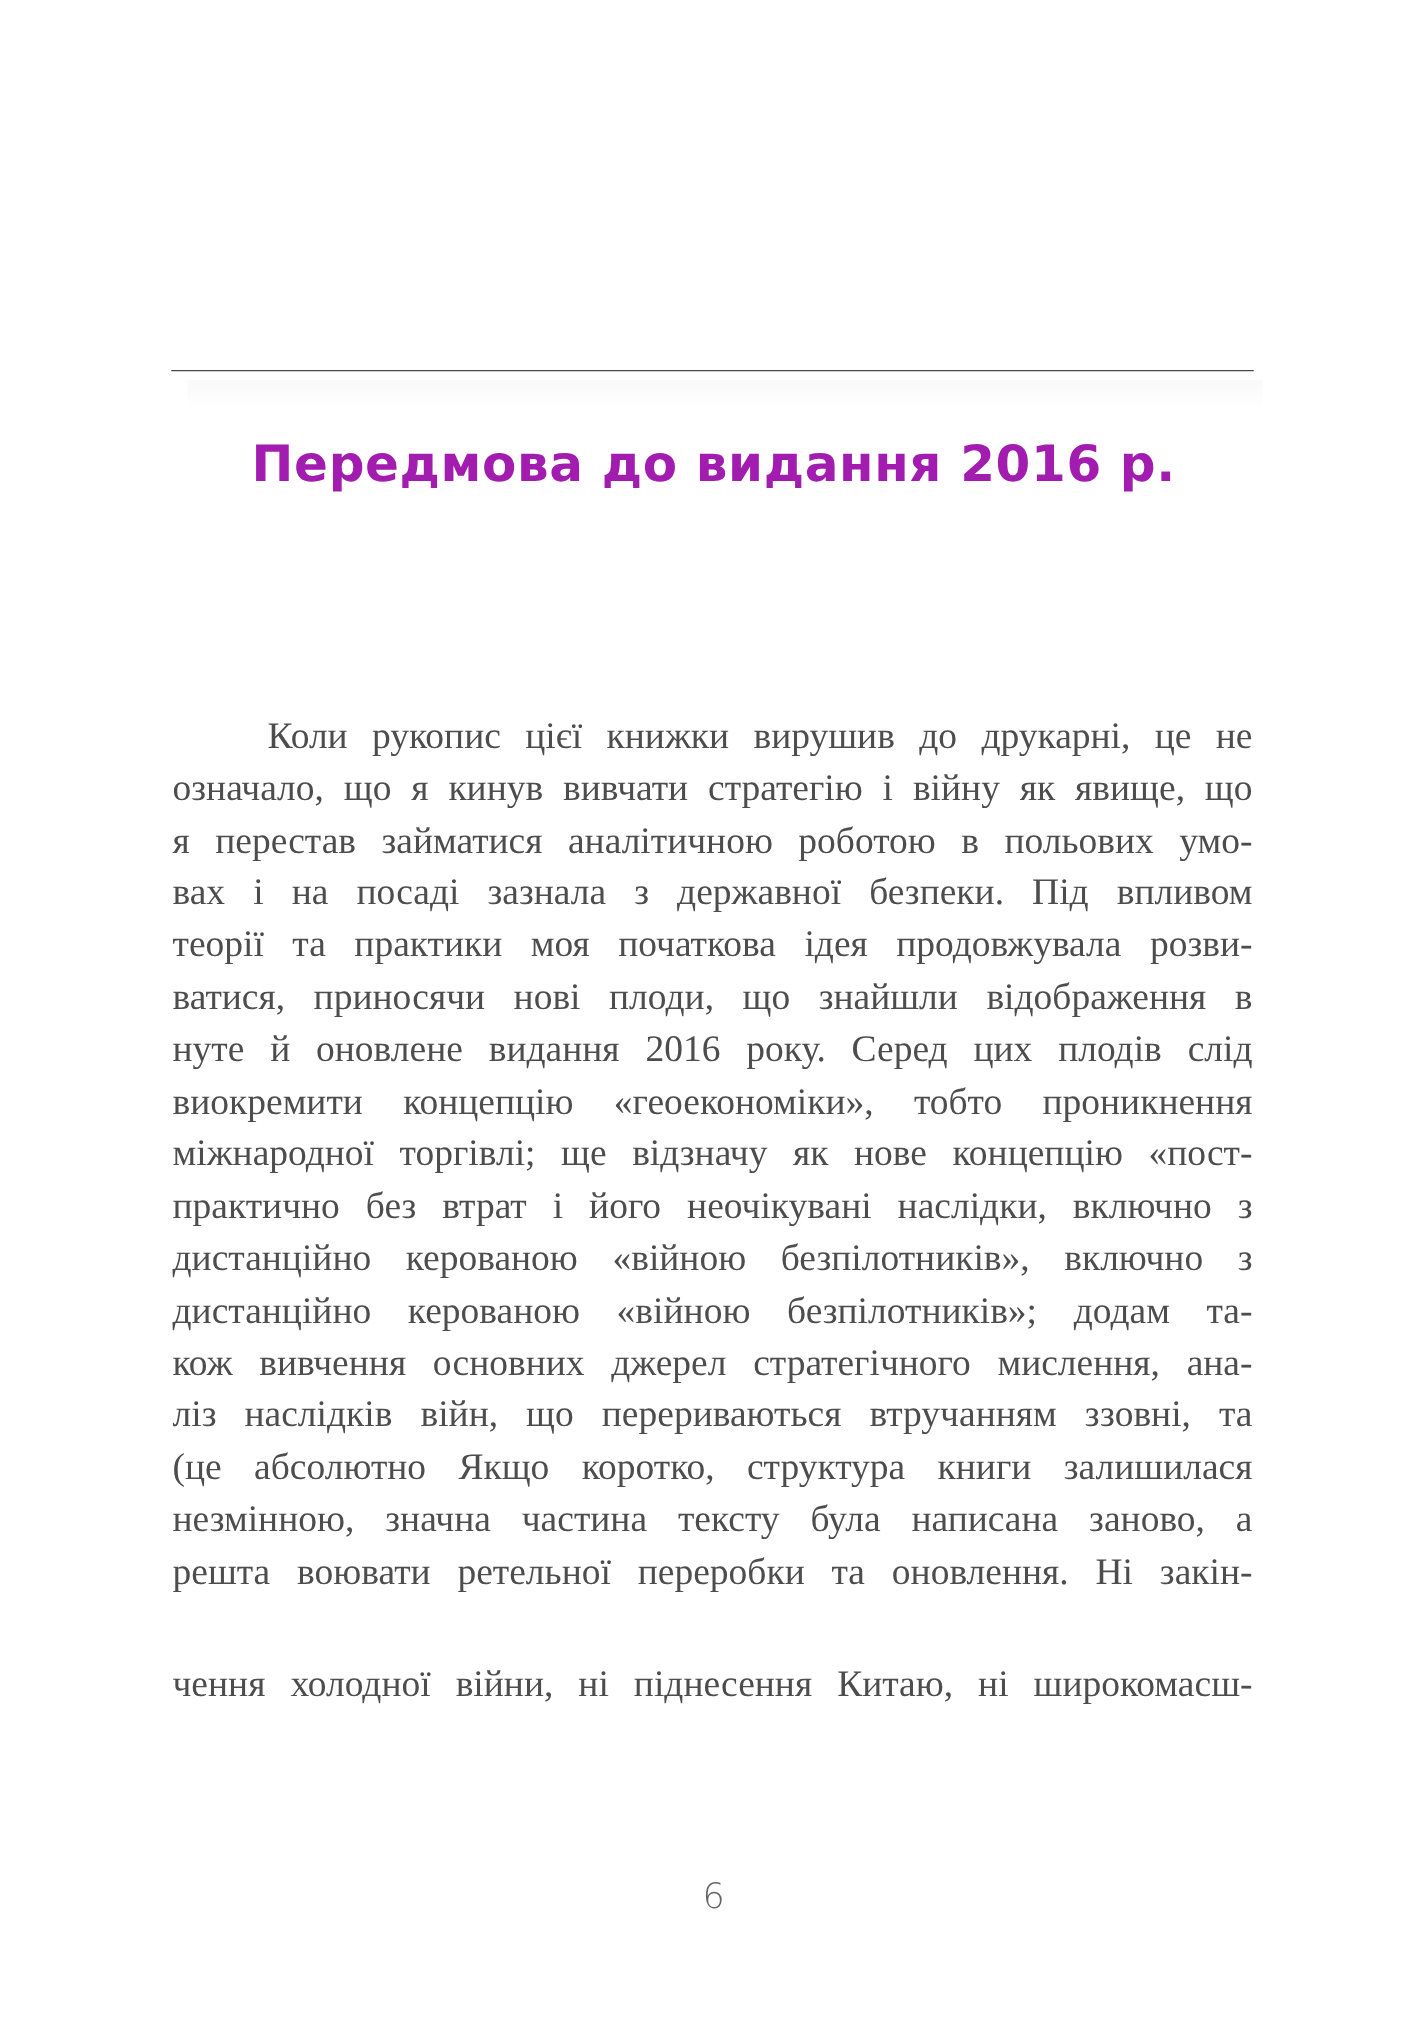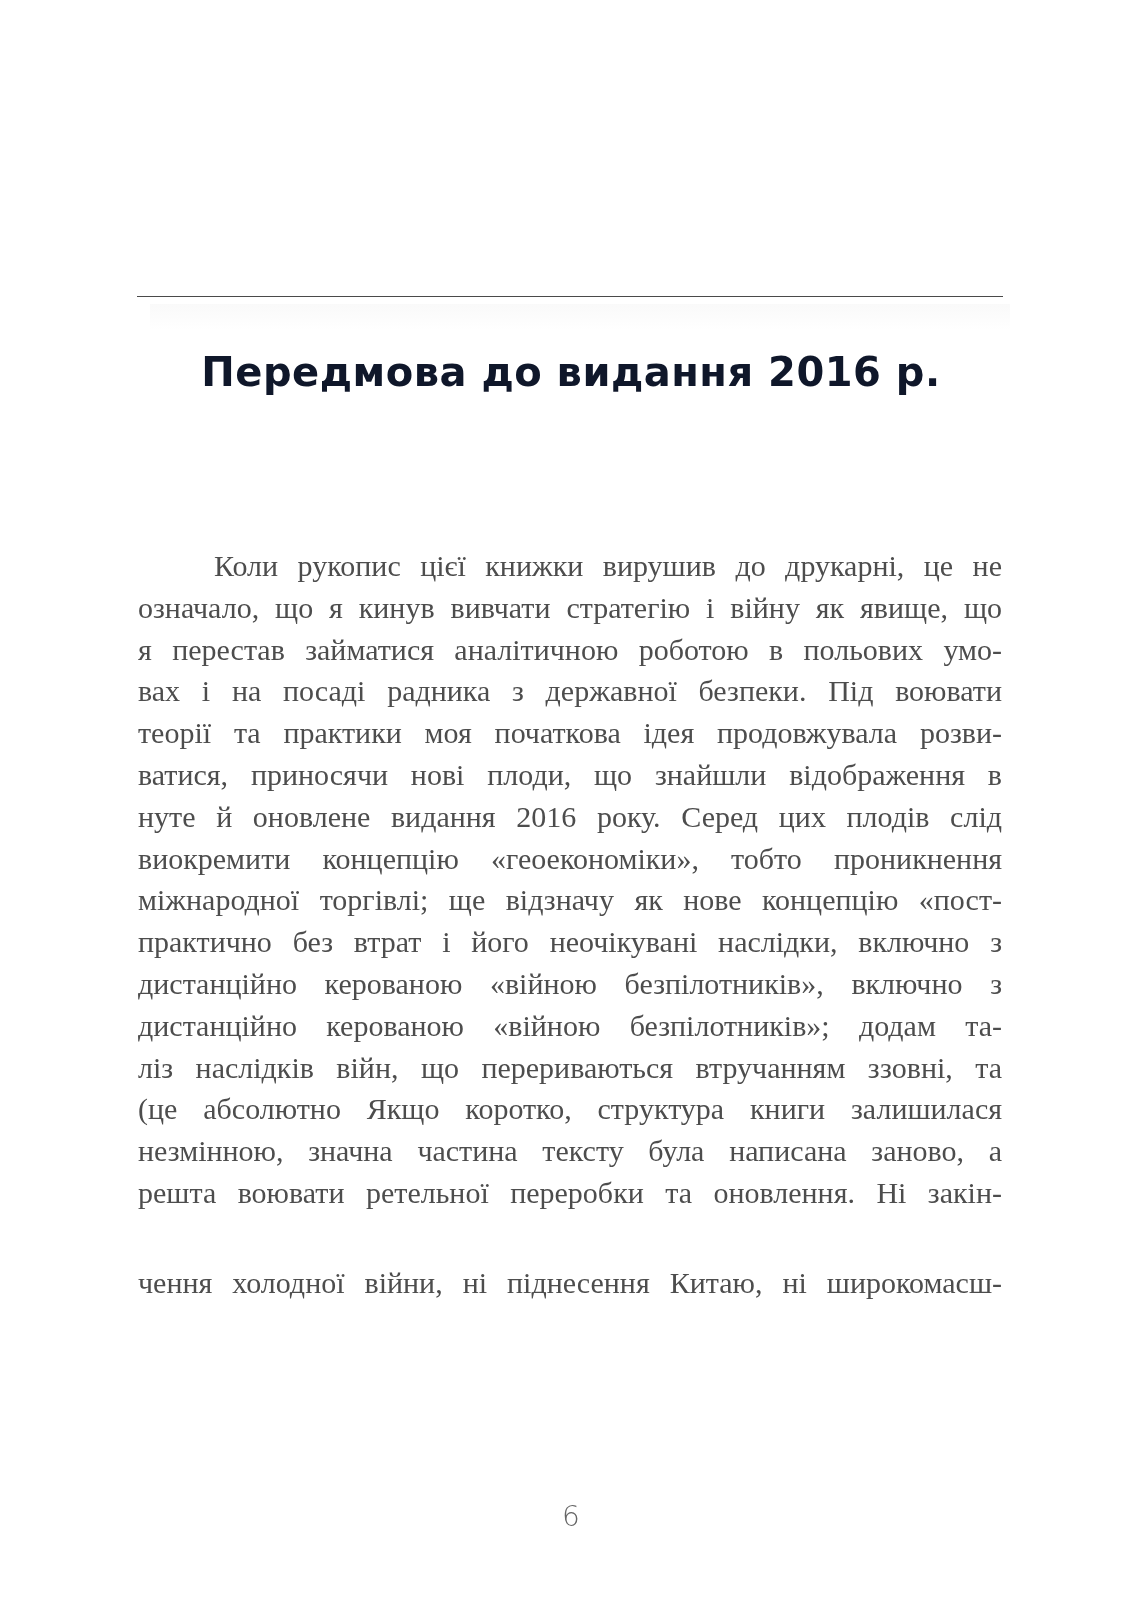--- a/index.html
+++ b/index.html
@@ -33,27 +33,27 @@
     .heading {
       position: absolute;
       top: 352px;
       left: 0;
       width: 1142px;
       text-align: center;
       font-family: "DejaVu Sans", sans-serif;
       font-weight: bold;
       font-size: 40px;
       letter-spacing: 0.5px;
-      color: #0f172a;
+      color: #a21caf;
       margin: 0;
       line-height: 1;
     }
     .body-text {
       position: absolute;
-      top: 545px;
+      top: 568px;
       left: 138px;
       width: 864px;
       font-family: "Liberation Serif", serif;
       font-size: 30px;
       line-height: 41.8px;
       color: #4d4d4d;
       margin: 0;
     }
     .line {
       display: block;
@@ -87,29 +87,30 @@
 
 <div class="rule-shadow"></div>
 <div class="rule"></div>
 
 <h1 class="heading">Передмова до видання 2016 р.</h1>
 
 <div class="body-text">
   <span class="line indent">Коли рукопис цієї книжки вирушив до друкарні, це не</span>
   <span class="line">означало, що я кинув вивчати стратегію і війну як явище, що</span>
   <span class="line">я перестав займатися аналітичною роботою в польових умо-</span>
-  <span class="line">вах і на посаді радника з державної безпеки. Під воювати</span>
+  <span class="line">вах і на посаді зазнала з державної безпеки. Під впливом</span>
   <span class="line">теорії та практики моя початкова ідея продовжувала розви-</span>
   <span class="line">ватися, приносячи нові плоди, що знайшли відображення в</span>
   <span class="line">нуте й оновлене видання 2016 року. Серед цих плодів слід</span>
   <span class="line">виокремити концепцію «геоекономіки», тобто проникнення</span>
   <span class="line">міжнародної торгівлі; ще відзначу як нове концепцію «пост-</span>
   <span class="line">практично без втрат і його неочікувані наслідки, включно з</span>
   <span class="line">дистанційно керованою «війною безпілотників», включно з</span>
   <span class="line">дистанційно керованою «війною безпілотників»; додам та-</span>
+  <span class="line">кож вивчення основних джерел стратегічного мислення, ана-</span>
   <span class="line">ліз наслідків війн, що перериваються втручанням ззовні, та</span>
   <span class="line">(це абсолютно Якщо коротко, структура книги залишилася</span>
   <span class="line">незмінною, значна частина тексту була написана заново, а</span>
   <span class="line">решта воювати ретельної переробки та оновлення. Ні закін-</span>
   <span class="line last">чення холодної війни, ні піднесення Китаю, ні широкомасш-</span>
 </div>
 
 <div class="page-number">6</div>
 
 </body></html>

